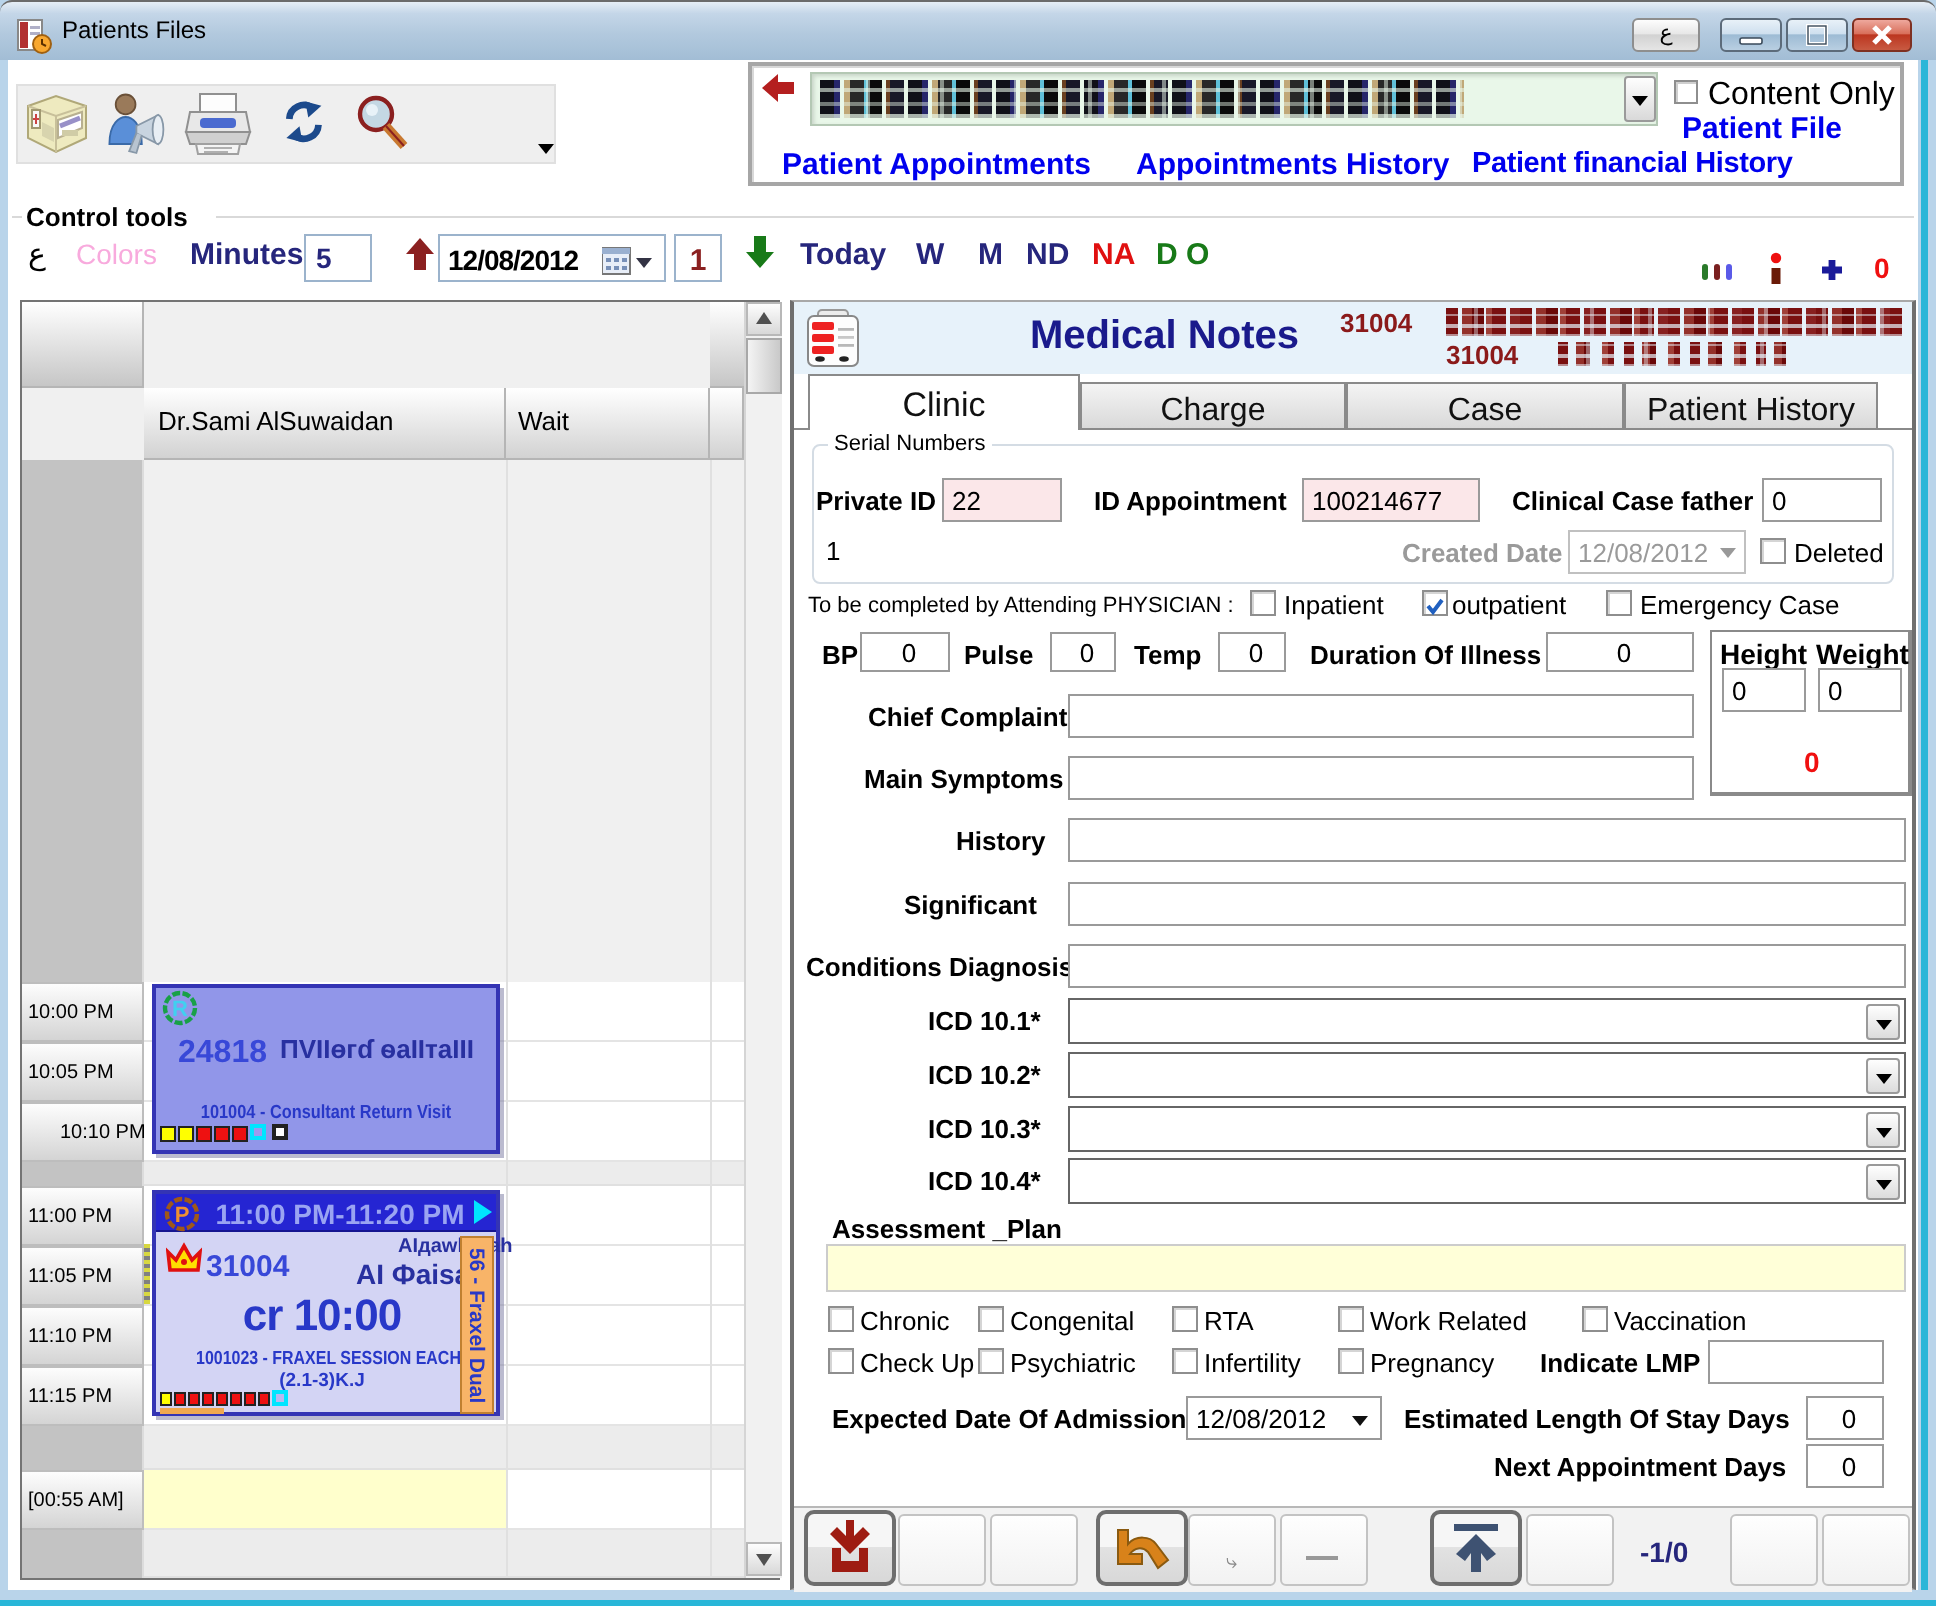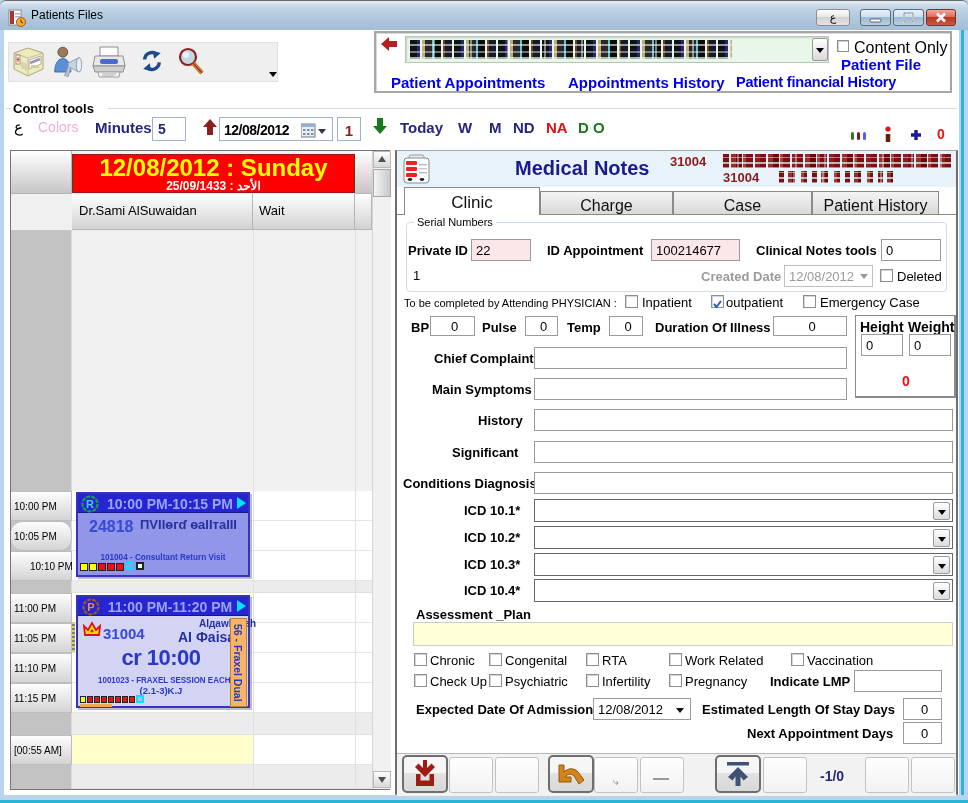--- a/index.html
+++ b/index.html
@@ -260,24 +260,20 @@
       <circle cx="4" cy="3" r="2.6" fill="#ee1010"></circle>
       <path d="M4 8 L4 16" stroke="#6a1a08" stroke-width="4.5"></path>
     </svg>
   <svg class="abs" style="left:910px;top:129px" width="12" height="12">
       <path d="M6 1 L6 11 M1 6 L11 6" stroke="#1a1a9a" stroke-width="3.4"></path>
     </svg>
   <div class="abs" style="left:937px;top:126px;font-size:14px;font-weight:bold;color:#f01010;">0</div>
 
   <div id="lpanel" class="abs">
     <div id="corner-cell" class="abs"></div>
-    <div id="red-banner" class="abs">
-      <div style="font-size:24px;font-weight:bold;line-height:26px;">12/08/2012 : Sunday</div>
-      <div style="font-size:12px;font-weight:bold;color:#fff;line-height:11px;" dir="ltr">25/09/1433 : الأحد</div>
-    </div>
     <div id="hdrright" class="abs"></div>
     <div class="abs hdr2" style="left:242px;width:102px;padding:9px 0 0 6px;">Wait</div>
     <div class="abs hdr2" style="left:61px;width:181px;padding:9px 0 0 7px;">Dr.Sami AlSuwaidan</div>
     <div class="abs hdr2" style="left:344px;width:17px;"></div>
     <div id="timecol" class="abs"></div>
 
     <div class="abs" style="left:61px;top:79px;width:300px;height:261px;background:#f0f0f0;"></div>
 
     <div class="abs rowline" style="top:340px;"></div>
     <div class="abs rowline" style="top:370px;"></div>
@@ -289,39 +285,38 @@
     <div class="abs rowline" style="top:532px;"></div>
     <div class="abs sep" style="top:562px;height:22px;"></div>
     <div class="abs rowline" style="top:584px;"></div>
     <div class="abs" style="left:61px;top:584px;width:181px;height:30px;background:#ffffcc;border-bottom:1px solid #e4e4e4;"></div>
     <div class="abs sep" style="top:614px;height:24px;"></div>
 
     <div class="abs vline" style="left:242px;"></div>
     <div class="abs vline" style="left:344px;"></div>
 
     <div class="abs tcell" style="top:340px;">10:00 PM</div>
-    <div class="abs tcell" style="top:370px;border-radius:12px;">10:05 PM</div>
+    <div class="abs tcell" style="top:370px;">10:05 PM</div>
     <div class="abs tcell" style="top:400px;padding-left:19px;">10:10 PM</div>
     <div class="abs tcell" style="top:442px;">11:00 PM</div>
     <div class="abs tcell" style="top:472px;">11:05 PM</div>
     <div class="abs tcell" style="top:502px;">11:10 PM</div>
     <div class="abs tcell" style="top:532px;">11:15 PM</div>
     <div class="abs tcell" style="top:584px;">[00:55 AM]</div>
 
     <div id="lscroll" class="abs"></div>
     <div class="abs scrbtn" style="top:0px;"><svg width="16" height="15">
           <path d="M8 4 L12 10 L4 10 Z" fill="#505050"></path>
         </svg></div>
     <div id="lthumb" class="abs"></div>
     <div class="abs scrbtn" style="top:620px;"><svg width="16" height="15">
           <path d="M8 11 L12 5 L4 5 Z" fill="#505050"></path>
         </svg></div>
 
     <div id="apt1" class="abs apt">
-      <div class="apt-hdr">10:00 PM-10:15 PM<div class="playtri"></div></div>
       <svg style="position:absolute;left:3px;top:1px" width="18" height="18">
           <circle cx="9" cy="9" r="7.5" fill="none" stroke="#18a048" stroke-width="2.2" stroke-dasharray="4 1.2"></circle>
           <text x="9" y="13" font-size="11" font-weight="bold" fill="#40d0f0" text-anchor="middle" font-family="Liberation Sans">R</text>
         </svg>
       <div style="position:absolute;left:11px;top:24px;font-size:16px;font-weight:bold;color:#3848d8;">24818</div>
       <div style="position:absolute;left:62px;top:23px;font-size:13px;font-weight:bold;color:#2830a0;">ПVIIөгɗ ѳаIIтаIII</div>
       <div style="position:absolute;left:0px;top:57px;width:170px;text-align:center;font-size:9.5px;font-weight:bold;color:#2838c8;transform:scaleX(.86);transform-origin:50% 50%;">101004 - Consultant Return Visit</div>
       <div class="sq" style="left:2px;top:69px;background:#ffff00;"></div>
       <div class="sq" style="left:11px;top:69px;background:#ffff00;"></div>
       <div class="sq" style="left:20px;top:69px;background:#ee1111;"></div>
@@ -389,21 +384,21 @@
     <div class="abs tab" style="left:415px;width:127px;">Patient History</div>
     <div class="abs tab" id="tab-clinic">Clinic</div>
 
     <div id="sngrp" class="abs"></div>
     <div id="sngrp-label" class="abs">Serial Numbers</div>
 
     <div class="abs lbl" style="left:11px;top:92px;">Private ID</div>
     <div class="abs inp pink" style="left:74px;top:88px;width:60px;height:22px;padding-top:3px;">22</div>
     <div class="abs lbl" style="left:150px;top:92px;">ID Appointment</div>
     <div class="abs inp pink" style="left:254px;top:88px;width:89px;height:22px;padding-top:3px;">100214677</div>
-    <div class="abs lbl" style="left:359px;top:92px;">Clinical Notes tools</div>
+    <div class="abs lbl" style="left:359px;top:92px;">Clinical Case father</div>
     <div class="abs inp" style="left:484px;top:88px;width:60px;height:22px;padding-top:3px;">0</div>
     <div class="abs" style="left:16px;top:117px;font-size:13px;">1</div>
     <div class="abs glbl" style="left:304px;top:118px;">Created Date</div>
     <div class="abs inp" style="left:387px;top:114px;width:89px;height:22px;padding-top:3px;color:#9a9a9a;border-color:#c0c0c0;">12/08/2012<span style="position:absolute;right:4px;top:8px;border-left:4px solid transparent;border-right:4px solid transparent;border-top:5px solid #999;"></span></div>
     <div class="abs cb" style="left:483px;top:118px;"></div>
     <div class="abs cblbl" style="left:500px;top:118px;">Deleted</div>
 
     <div class="abs" style="left:7px;top:146px;font-size:11px;">To be completed by Attending PHYSICIAN :</div>
     <div class="abs cb" style="left:228px;top:144px;"></div>
     <div class="abs cblbl" style="left:245px;top:144px;">Inpatient</div>

